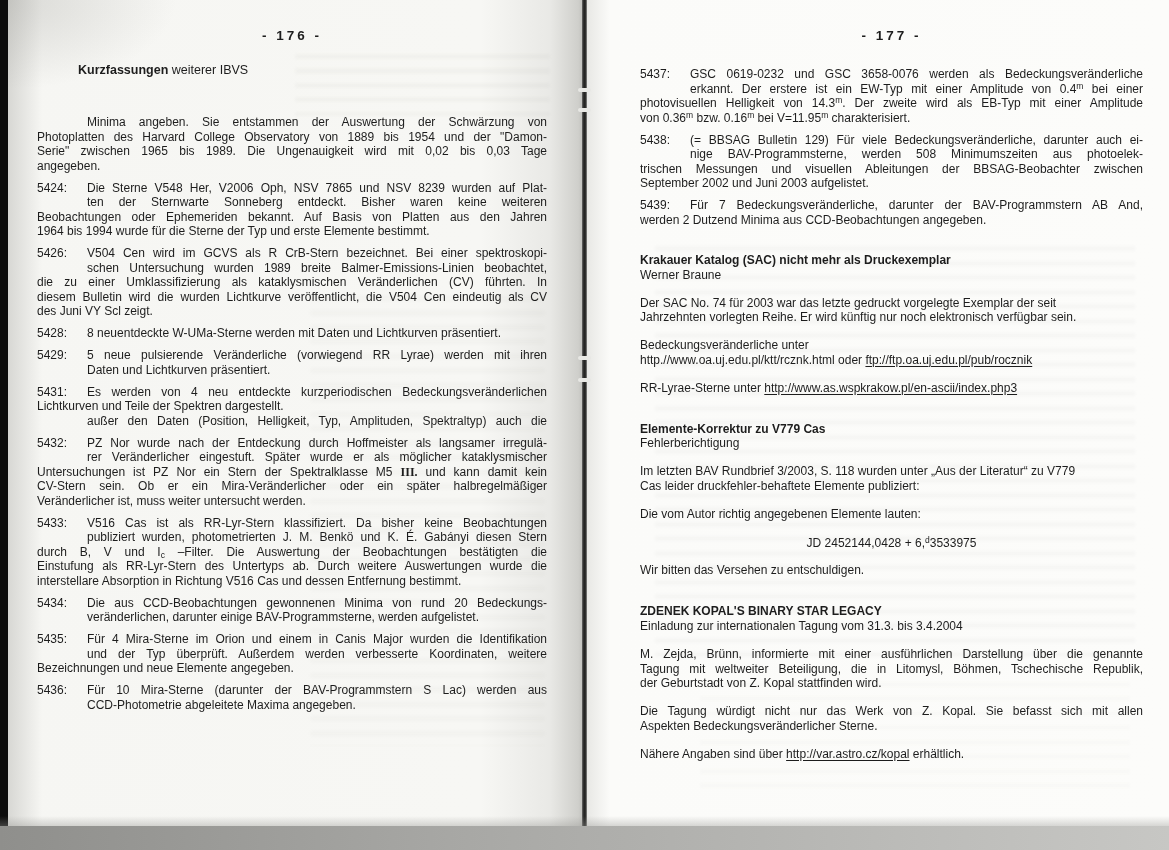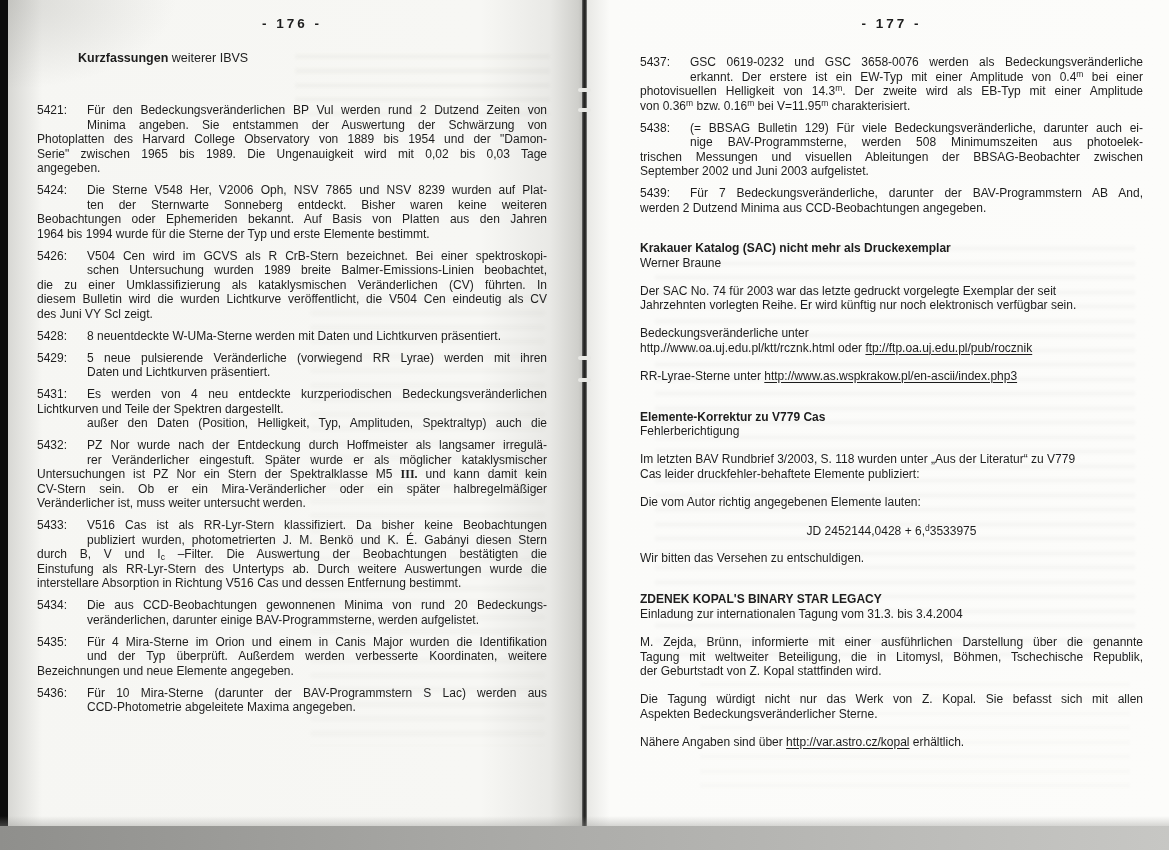--- a/index.html
+++ b/index.html
@@ -43,21 +43,21 @@
   #ghost-a { left:295px; top:54px;  width:255px; height:62px;  opacity:.55; }
   #ghost-b { left:310px; top:296px; width:235px; height:450px; opacity:.38; }
   #ghost-c { left:655px; top:246px; width:480px; height:420px; opacity:.48; }
   #ghost-d { left:700px; top:682px; width:430px; height:115px; opacity:.28; }
 
   
   .content { position:absolute; top:0; }
   .left-content  { left:37px;  width:510px; }
   .right-content { left:640px; width:503px; }
 
-  .pagenum { padding-top:16px; text-align:center; font-weight:bold;
+  .pagenum { padding-top:28px; text-align:center; font-weight:bold;
     font-size:13.5px; letter-spacing:3px; }
   .doc-heading { margin-top:20px; font-size:12.5px; }
   .doc-heading .b { font-weight:bold;padding-left:41px; }
 
   .items { margin-top:38px; }
   .right-content .items { margin-top:24px; }
   .item { margin-bottom:7.5px; font-size:12px; line-height:14.5px; }
   .line { min-height:14.5px; }
   .line.first { display:flex; }
   .num { flex:0 0 50px; width:50px; }
@@ -98,24 +98,20 @@
   <div class="edge-left-fade"></div>
   <div class="corner-tl"></div>
   <div class="bottom-fade"></div>
   <div class="bottom-band"></div>
 
   <div class="content left-content">
     <div class="pagenum">- 176 -</div>
     <div class="doc-heading"><span class="b">Kurzfassungen</span><span> weiterer IBVS</span></div>
     <div class="items" id="left-items">
         <div class="item">
-          <div class="line first">
-            <span class="num">5421:</span>
-            <span class="ftxt jl">Für den Bedeckungsveränderlichen BP Vul werden rund 2 Dutzend Zeiten von</span>
-          </div>
           <div class="line hang jl">Minima angeben. Sie entstammen der Auswertung der Schwärzung von</div>
           <div class="line flush jl">Photoplatten des Harvard College Observatory von 1889 bis 1954 und der "Damon-</div>
           <div class="line flush jl">Serie" zwischen 1965 bis 1989. Die Ungenauigkeit wird mit 0,02 bis 0,03 Tage</div>
           <div class="line flush">angegeben.</div>
         </div>
         <div class="item">
           <div class="line first">
             <span class="num">5424:</span>
             <span class="ftxt jl">Die Sterne V548 Her, V2006 Oph, NSV 7865 und NSV 8239 wurden auf Plat-</span>
           </div>

